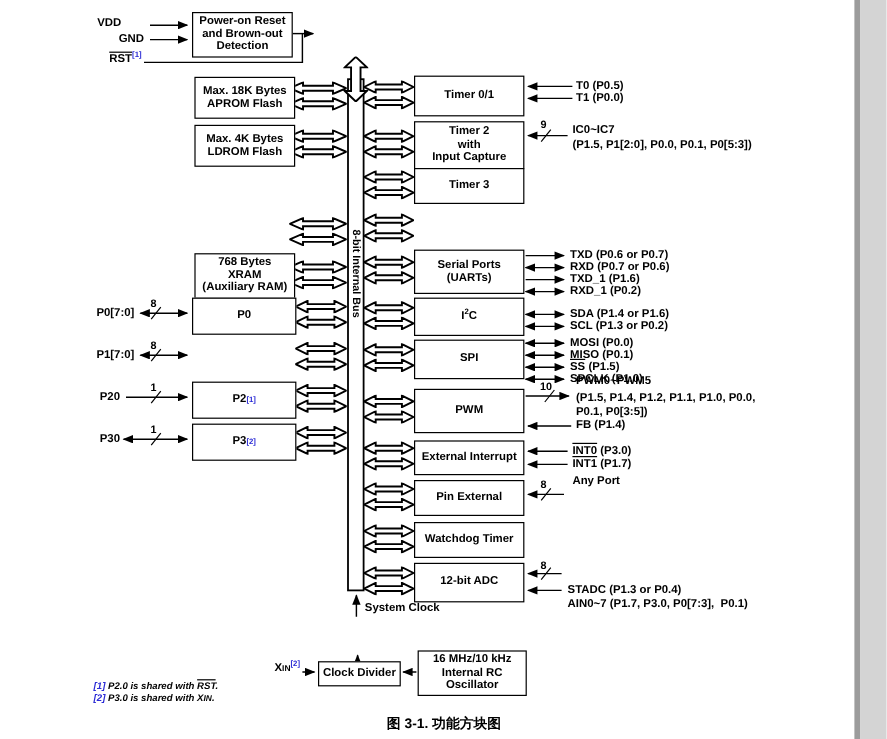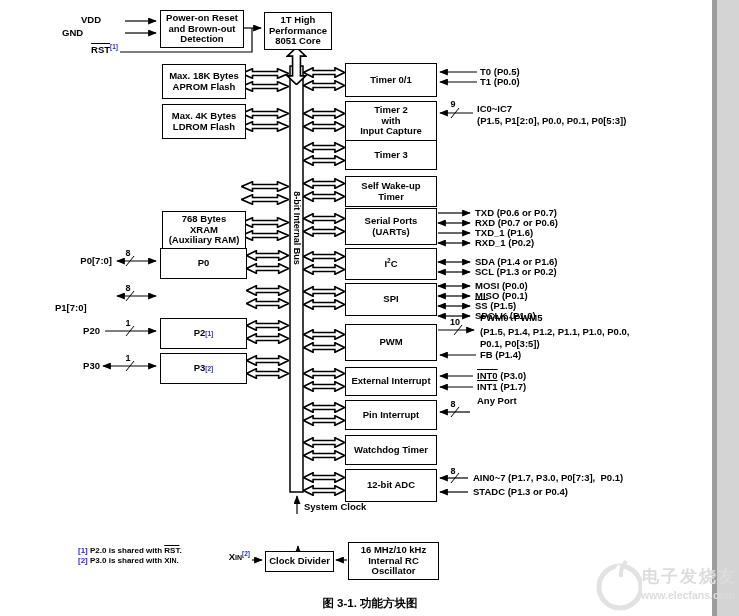--- a/index.html
+++ b/index.html
@@ -13,21 +13,21 @@
   .cnt{position:absolute;font-weight:bold;font-size:9px;text-align:center;z-index:2;}
   .ov{text-decoration:overline;}
   sup.note{color:#2b2bd5;font-size:6.5px;font-weight:bold;vertical-align:super;line-height:0;}
   .sc{font-size:7px;}
   .i2sup{font-size:6.5px;vertical-align:super;line-height:0;}
   #buslabel{position:absolute;left:297px;top:228px;transform:translate(-50%,-50%) rotate(90deg);
             font-weight:bold;font-size:9px;white-space:nowrap;z-index:3;}
   #svglayer{position:absolute;left:0;top:0;z-index:1;}
   .strip1{position:absolute;left:712px;top:0;width:5px;height:616px;background:#9c9c9c;z-index:0;}
   .strip2{position:absolute;left:717px;top:0;width:22px;height:616px;background:#d4d4d4;z-index:0;}
-  #footnotes{position:absolute;left:78px;top:546px;font-size:8px;font-weight:bold;line-height:9.5px;z-index:2;}
+  #footnotes{position:absolute;left:78px;top:567px;font-size:8px;font-weight:bold;line-height:9.5px;z-index:2;font-style:italic;}
   #footnotes .mk{color:#2b2bd5;}
   #caption{position:absolute;left:300px;top:596px;width:140px;text-align:center;
            font-weight:bold;font-size:11.5px;z-index:2;}
   #wm{position:absolute;left:596px;top:553px;width:143px;height:63px;z-index:3;color:#dcdcdc;}
   #wm .t1{position:absolute;left:46px;top:12px;font-size:17px;font-weight:bold;letter-spacing:2px;}
   #wm .t2{position:absolute;left:45px;top:36px;font-size:10.5px;font-weight:bold;}
 </style>
 </head>
 <body>
 
@@ -146,23 +146,20 @@
       <line x1="451" y1="417" x2="459" y2="407" stroke-width="1"></line>
       <line x1="468" y1="478" x2="440" y2="478" marker-end="url(#ah)"></line>
       <line x1="451" y1="483" x2="459" y2="473" stroke-width="1"></line>
       <line x1="468" y1="492" x2="440" y2="492" marker-end="url(#ah)"></line>
     </g>
   </svg>
 
   <div class="box" style="left:160px;top:10px;width:82px;height:36px">Power-on Reset
 and Brown-out
 Detection</div>
-  <div class="box" style="left:264px;top:12px;width:66px;height:36px">1T High
-Performance
-8051 Core</div>
   <div class="box" style="left:162px;top:64px;width:82px;height:33px">Max. 18K Bytes
 APROM Flash</div>
   <div class="box" style="left:162px;top:104px;width:82px;height:33px">Max. 4K Bytes
 LDROM Flash</div>
   <div class="box" style="left:162px;top:211px;width:82px;height:36px">768 Bytes
 XRAM
 (Auxiliary RAM)</div>
   <div class="box" style="left:160px;top:248px;width:85px;height:29px">P0</div>
   <div class="box" style="left:160px;top:318px;width:85px;height:29px">
     <span>P2</span><sup class="note">[1]</sup>
@@ -171,44 +168,42 @@
     <span>P3</span><sup class="note">[2]</sup>
   </div>
 
   <div id="buslabel">8-bit Internal Bus</div>
 
   <div class="box" style="left:345px;top:63px;width:90px;height:32px">Timer 0/1</div>
   <div class="box" style="left:345px;top:101px;width:90px;height:38px">Timer 2
 with
 Input Capture</div>
   <div class="box" style="left:345px;top:140px;width:90px;height:28px">Timer 3</div>
-  <div class="box" style="left:345px;top:176px;width:90px;height:29px">Self Wake-up
-Timer</div>
   <div class="box" style="left:345px;top:208px;width:90px;height:35px">Serial Ports
 (UARTs)</div>
   <div class="box" style="left:345px;top:248px;width:90px;height:30px">
     <span><span>I</span><span class="i2sup">2</span><span>C</span></span>
   </div>
   <div class="box" style="left:345px;top:283px;width:90px;height:31px">SPI</div>
   <div class="box" style="left:345px;top:367px;width:90px;height:27px">External Interrupt</div>
   <div class="box" style="left:345px;top:324px;width:90px;height:35px">PWM</div>
-  <div class="box" style="left:345px;top:400px;width:90px;height:28px">Pin Interrupt</div>
+  <div class="box" style="left:345px;top:400px;width:90px;height:28px">Pin External</div>
   <div class="box" style="left:345px;top:435px;width:90px;height:28px">Watchdog Timer</div>
   <div class="box" style="left:345px;top:469px;width:90px;height:31px">12-bit ADC</div>
 
   <div class="box" style="left:265px;top:551px;width:67px;height:19px">Clock Divider</div>
   <div class="box" style="left:348px;top:542px;width:89px;height:36px">16 MHz/10 kHz
 Internal RC
 Oscillator</div>
 
   <div class="lbl" style="left:62px;top:15px;width:58px;text-align:center">VDD</div>
-  <div class="lbl" style="left:62px;top:28px;width:58px;">GND</div>
+  <div class="lbl" style="left:62px;top:28px;width:58px;text-align:right">GND</div>
   <div class="lbl" style="left:62px;top:45px;width:56px;text-align:right"><span class="ov">RST</span><sup class="note">[1]</sup></div>
   <div class="lbl" style="left:55px;top:256px;width:57px;text-align:right">P0[7:0]</div>
-  <div class="lbl" style="left:55px;top:303px;width:57px;">P1[7:0]</div>
+  <div class="lbl" style="left:55px;top:291px;width:57px;text-align:right">P1[7:0]</div>
   <div class="lbl" style="left:55px;top:326px;width:45px;text-align:right">P20</div>
   <div class="lbl" style="left:55px;top:361px;width:45px;text-align:right">P30</div>
   <div class="lbl" style="left:210px;top:552px;width:40px;text-align:right"><span>X</span><span class="sc">IN</span><sup class="note">[2]</sup></div>
 
   <div class="cnt" style="left:122px;top:248px;width:12px">8</div>
   <div class="cnt" style="left:122px;top:283px;width:12px">8</div>
   <div class="cnt" style="left:122px;top:318px;width:12px">1</div>
   <div class="cnt" style="left:122px;top:353px;width:12px">1</div>
   <div class="cnt" style="left:446px;top:99px;width:14px">9</div>
   <div class="cnt" style="left:446px;top:317px;width:18px">10</div>
@@ -228,36 +223,26 @@
   <div class="lbl" style="left:475px;top:291px">MISO (P0.1)</div>
   <div class="lbl" style="left:475px;top:301px"><span class="ov">SS</span><span> (P1.5)</span></div>
   <div class="lbl" style="left:475px;top:311px">SPCLK (P1.0)</div>
   <div class="lbl" style="left:480px;top:313px">PWM0~PWM5</div>
   <div class="lbl" style="left:480px;top:327px">(P1.5, P1.4, P1.2, P1.1, P1.0, P0.0,</div>
   <div class="lbl" style="left:480px;top:339px">P0.1, P0[3:5])</div>
   <div class="lbl" style="left:480px;top:350px">FB (P1.4)</div>
   <div class="lbl" style="left:477px;top:371px"><span class="ov">INT0</span><span> (P3.0)</span></div>
   <div class="lbl" style="left:477px;top:382px"><span class="ov">INT1</span><span> (P1.7)</span></div>
   <div class="lbl" style="left:477px;top:396px">Any Port</div>
-  <div class="lbl" style="left:473px;top:473px">AIN0~7 (P1.7, P3.0, P0[7:3],  P0.1)</div>
+  <div class="lbl" style="left:473px;top:499px">AIN0~7 (P1.7, P3.0, P0[7:3],  P0.1)</div>
   <div class="lbl" style="left:473px;top:487px">STADC (P1.3 or P0.4)</div>
 
   <div class="lbl" style="left:304px;top:502px">System Clock</div>
 
   <div id="footnotes">
     <div><span class="mk">[1]</span><span> P2.0 is shared with </span><span class="ov">RST</span><span>.</span></div>
     <div><span class="mk">[2]</span><span> P3.0 is shared with </span><span>X</span><span class="sc">IN</span><span>.</span></div>
   </div>
 
   <div id="caption">图 3-1. 功能方块图</div>
 
-  <div id="wm">
-    <svg width="46" height="60" viewBox="0 0 46 60">
-      <circle cx="24" cy="34" r="21" fill="none" stroke="#e2e2e2" stroke-width="5"></circle>
-      <path d="M24,13 C14,22 30,30 20,44" fill="none" stroke="#ffffff" stroke-width="4"></path>
-      <circle cx="17" cy="46" r="5" fill="#ffffff"></circle>
-      <path d="M30,8 C26,14 24,18 25,24" fill="none" stroke="#e2e2e2" stroke-width="4"></path>
-    </svg>
-    <div class="t1">电子发烧友</div>
-    <div class="t2">www.elecfans.com</div>
-  </div>
 
 </div>
 
 </body></html>

